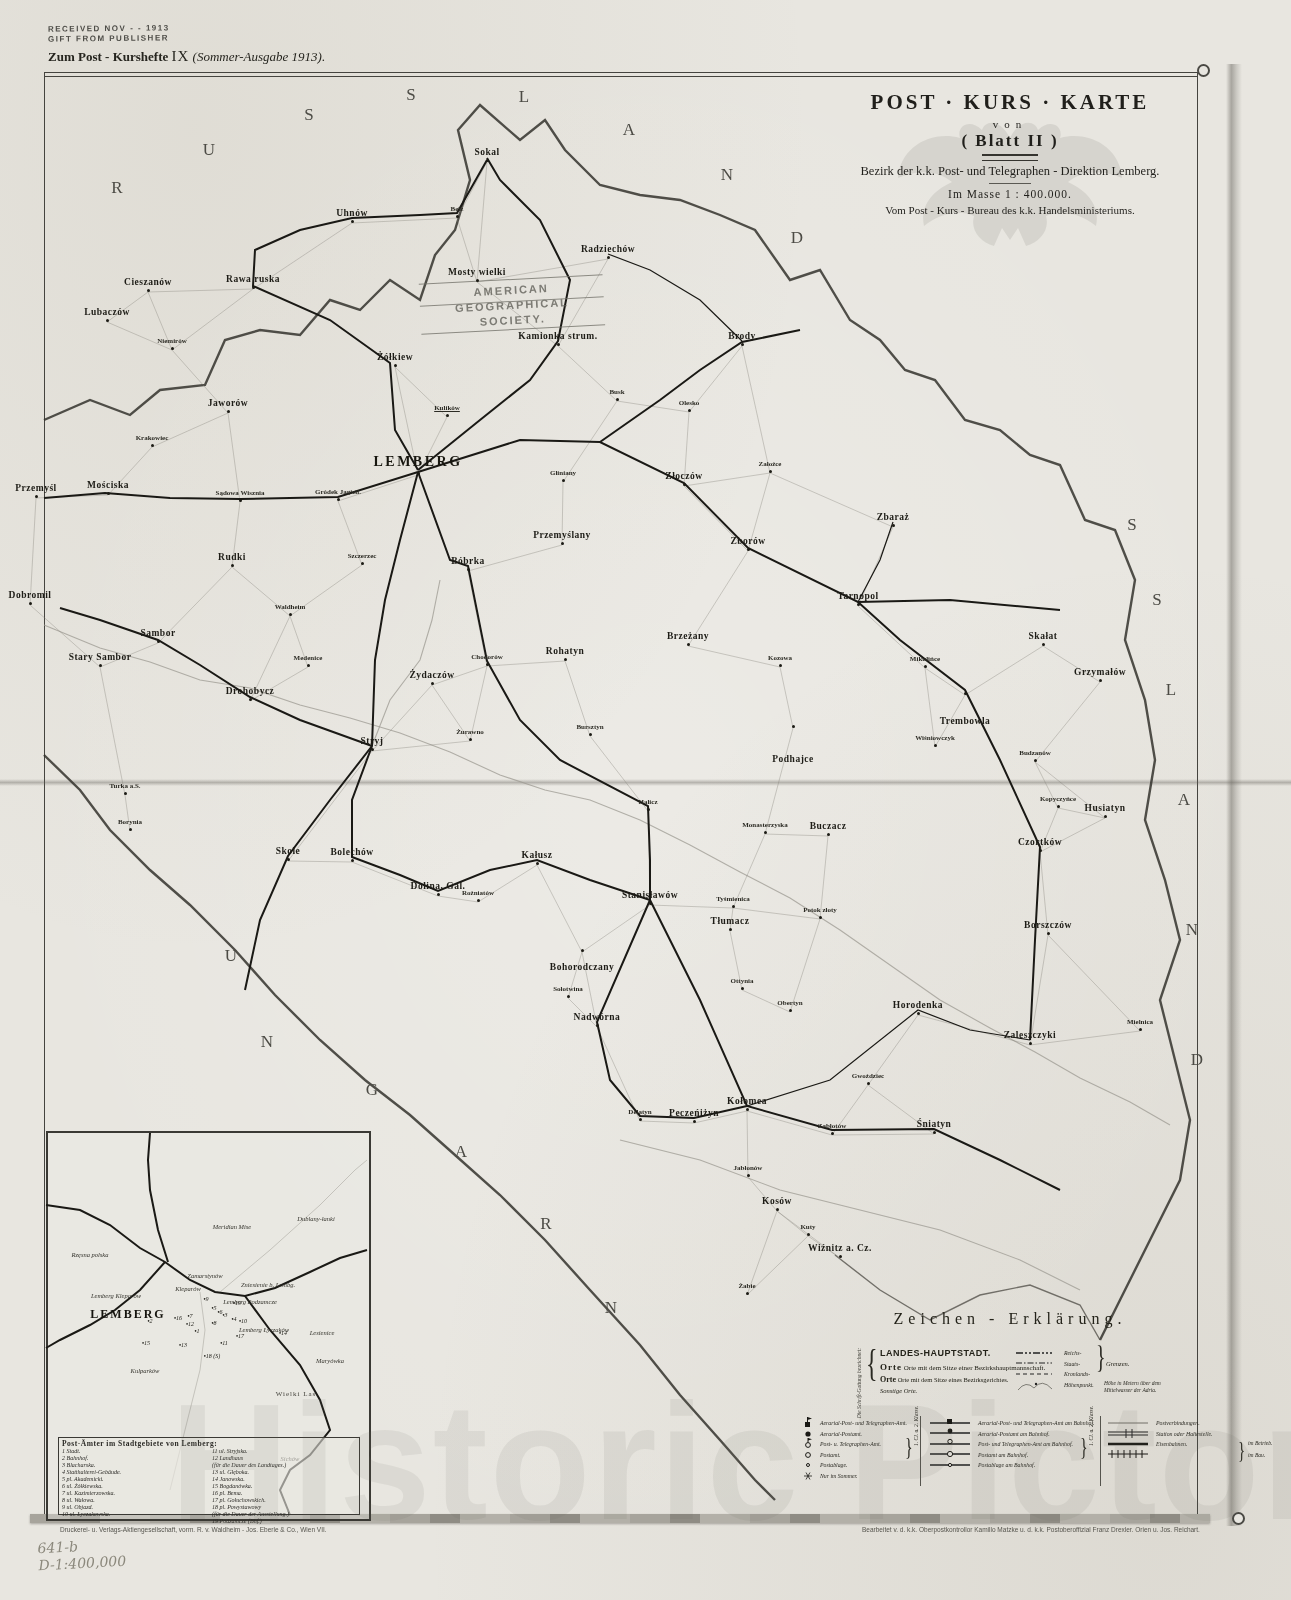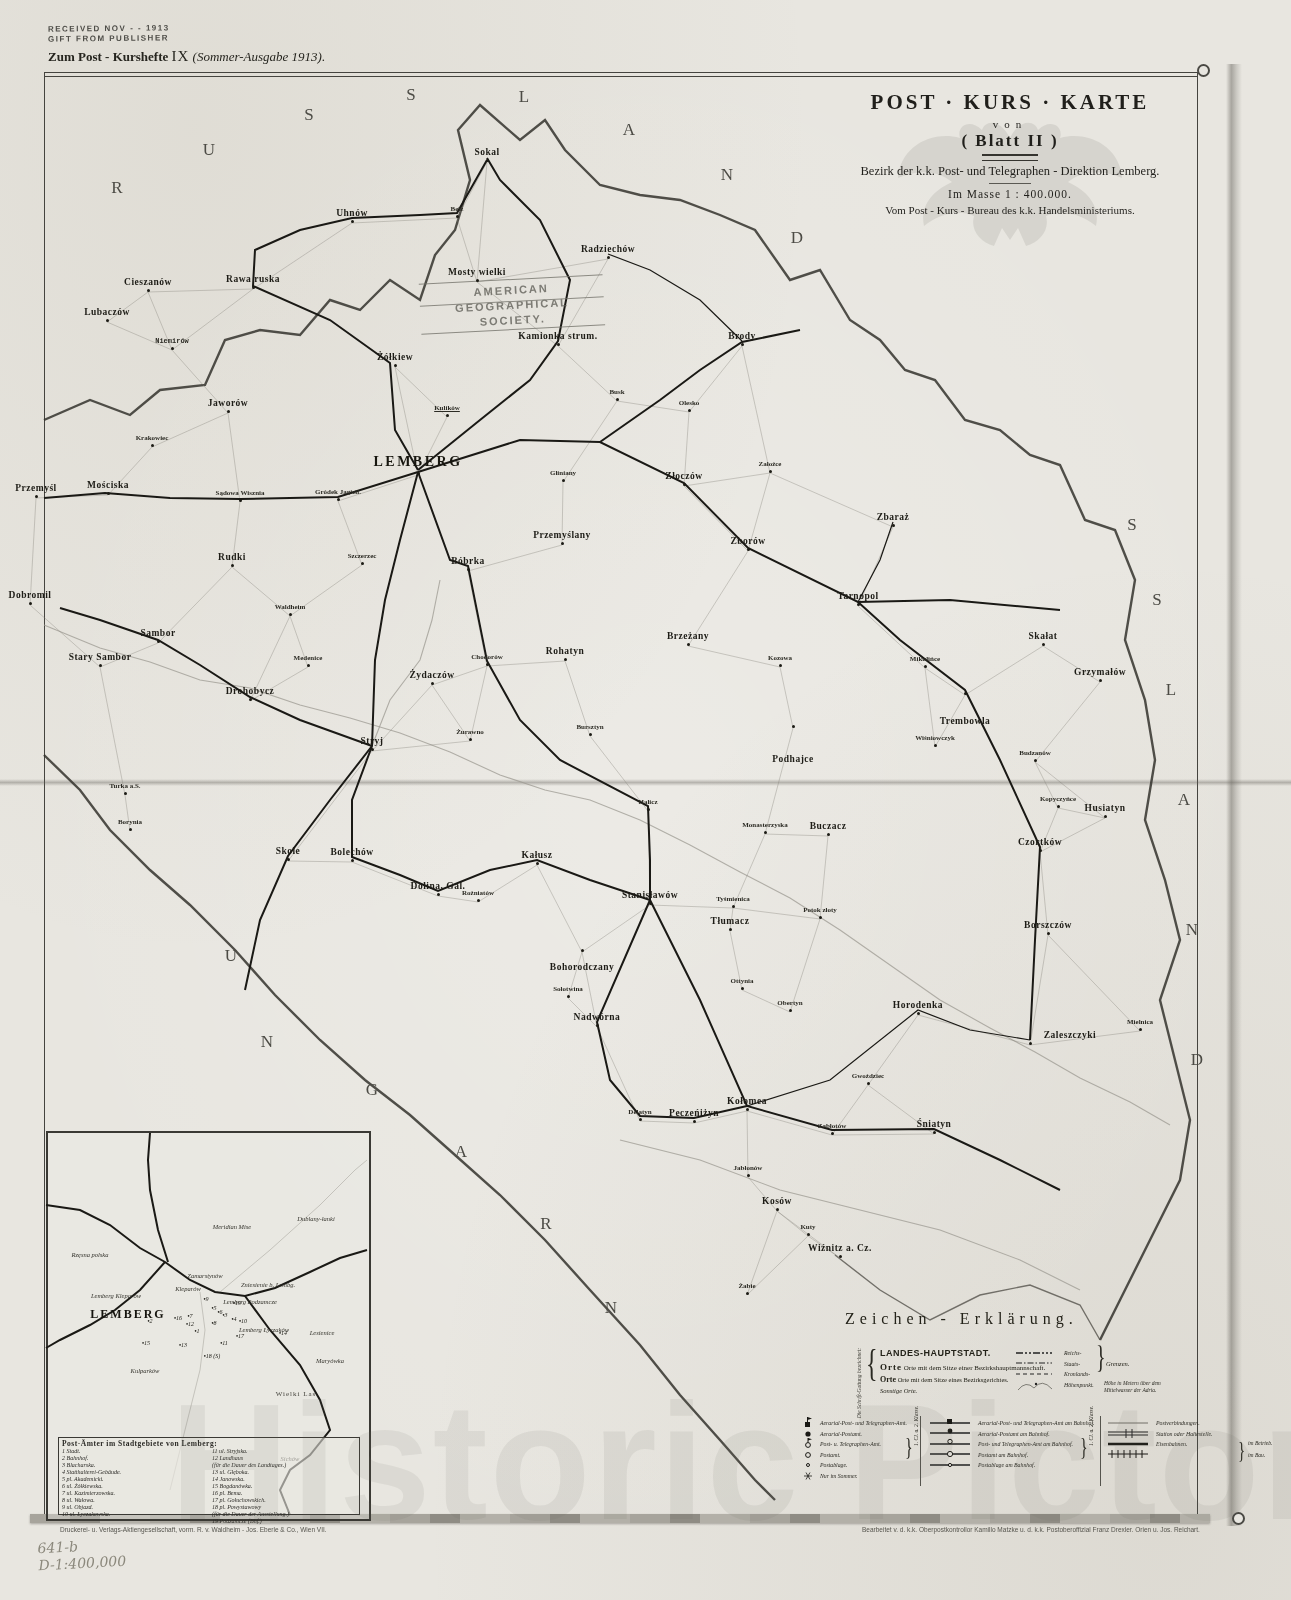--- a/index.html
+++ b/index.html
@@ -73,21 +73,21 @@
   .ilabel.sm2{font-style:normal;font-size:7px;letter-spacing:1px;color:#45443d;}
   .ipt{position:absolute;font-size:6px;font-style:italic;color:#1d1c16;transform:translate(-50%,-50%);}
   .ipt b{font-style:normal;}
   .plist{position:absolute;left:58px;top:1437px;width:302px;height:78px;border:1.2px solid #3a3934;
          background:rgba(233,231,225,.6);font-size:6px;line-height:7px;padding:2px 3px;box-sizing:border-box;}
   .plist .pt{font-size:7.5px;font-weight:bold;letter-spacing:.5px;margin-bottom:1px;}
   .pcols{display:flex;gap:6px;}
   .pcols div{flex:1;}
   .plist .pl-line{font-style:italic;white-space:nowrap;}
   
-  .zhead{position:absolute;left:845px;top:1310px;width:330px;text-align:left;
+  .zhead{position:absolute;left:845px;top:1310px;width:330px;text-align:center;
          font-size:16px;letter-spacing:5px;color:#232219;}
   .lblock{position:absolute;font-size:6.5px;color:#232219;}
   .lvert{position:absolute;left:856px;top:1348px;font-size:5.5px;font-style:italic;color:#44433c;
          transform:rotate(-90deg) translate(-100%,0);transform-origin:0 0;white-space:nowrap;}
   .lh{font-family:"Liberation Sans",sans-serif;font-weight:bold;font-size:9px;letter-spacing:.5px;}
   .orte1{font-size:7px;}
   .orte1 b{font-size:9px;letter-spacing:1px;}
   .orte2 b{font-size:8px;}
   .orte3{font-style:italic;}
   .lrow{display:flex;align-items:center;gap:4px;height:10.5px;white-space:nowrap;}
@@ -308,21 +308,21 @@
     <span class="town b" style="left: 338px; top: 496px;">Gródek Jagiell.</span>
     <i class="dot" style="left: 336.5px; top: 498px;"></i>
     <span class="town a" style="left: 228px; top: 408px;">Jaworów</span>
     <i class="dot" style="left: 226.5px; top: 410px;"></i>
     <span class="town b" style="left: 152px; top: 442px;">Krakowiec</span>
     <i class="dot" style="left: 150.5px; top: 444px;"></i>
     <span class="town a" style="left: 148px; top: 287px;">Cieszanów</span>
     <i class="dot" style="left: 146.5px; top: 289px;"></i>
     <span class="town a" style="left: 107px; top: 317px;">Lubaczów</span>
     <i class="dot" style="left: 105.5px; top: 319px;"></i>
-    <span class="town b" style="left: 172px; top: 345px; font-family: Liberation Mono, monospace;">Niemirów</span>
+    <span class="town b" style="left: 172px; top: 345px;">Niemirów</span>
     <i class="dot" style="left: 170.5px; top: 347px;"></i>
     <span class="town a" style="left: 253px; top: 284px;">Rawa ruska</span>
     <i class="dot" style="left: 251.5px; top: 286px;"></i>
     <span class="town a" style="left: 352px; top: 218px;">Uhnów</span>
     <i class="dot" style="left: 350.5px; top: 220px;"></i>
     <span class="town b" style="left: 457px; top: 213px;">Bełz</span>
     <i class="dot" style="left: 455.5px; top: 215px;"></i>
     <span class="town a" style="left: 487px; top: 157px;">Sokal</span>
     <i class="dot" style="left: 485.5px; top: 159px;"></i>
     <span class="town a" style="left: 477px; top: 277px;">Mosty wielki</span>
@@ -406,21 +406,21 @@
     <span class="town a" style="left: 828px; top: 831px;">Buczacz</span>
     <i class="dot" style="left: 826.5px; top: 833px;"></i>
     <span class="town b" style="left: 765px; top: 829px;">Monasterzyska</span>
     <i class="dot" style="left: 763.5px; top: 831px;"></i>
     <span class="town b" style="left: 820px; top: 914px;">Potok złoty</span>
     <i class="dot" style="left: 818.5px; top: 916px;"></i>
     <span class="town a" style="left: 1048px; top: 930px;">Borszczów</span>
     <i class="dot" style="left: 1046.5px; top: 932px;"></i>
     <span class="town b" style="left: 1140px; top: 1026px;">Mielnica</span>
     <i class="dot" style="left: 1138.5px; top: 1028px;"></i>
-    <span class="town a" style="left: 1030px; top: 1040px; margin-left: 40px;">Zaleszczyki</span>
+    <span class="town a" style="left: 1030px; top: 1040px;">Zaleszczyki</span>
     <i class="dot" style="left: 1028.5px; top: 1042px;"></i>
     <span class="town a" style="left: 918px; top: 1010px;">Horodenka</span>
     <i class="dot" style="left: 916.5px; top: 1012px;"></i>
     <span class="town b" style="left: 790px; top: 1007px;">Obertyn</span>
     <i class="dot" style="left: 788.5px; top: 1009px;"></i>
     <span class="town b" style="left: 742px; top: 985px;">Ottynia</span>
     <i class="dot" style="left: 740.5px; top: 987px;"></i>
     <span class="town a" style="left: 730px; top: 926px;">Tłumacz</span>
     <i class="dot" style="left: 728.5px; top: 928px;"></i>
     <span class="town b" style="left: 733px; top: 903px;">Tyśmienica</span>

